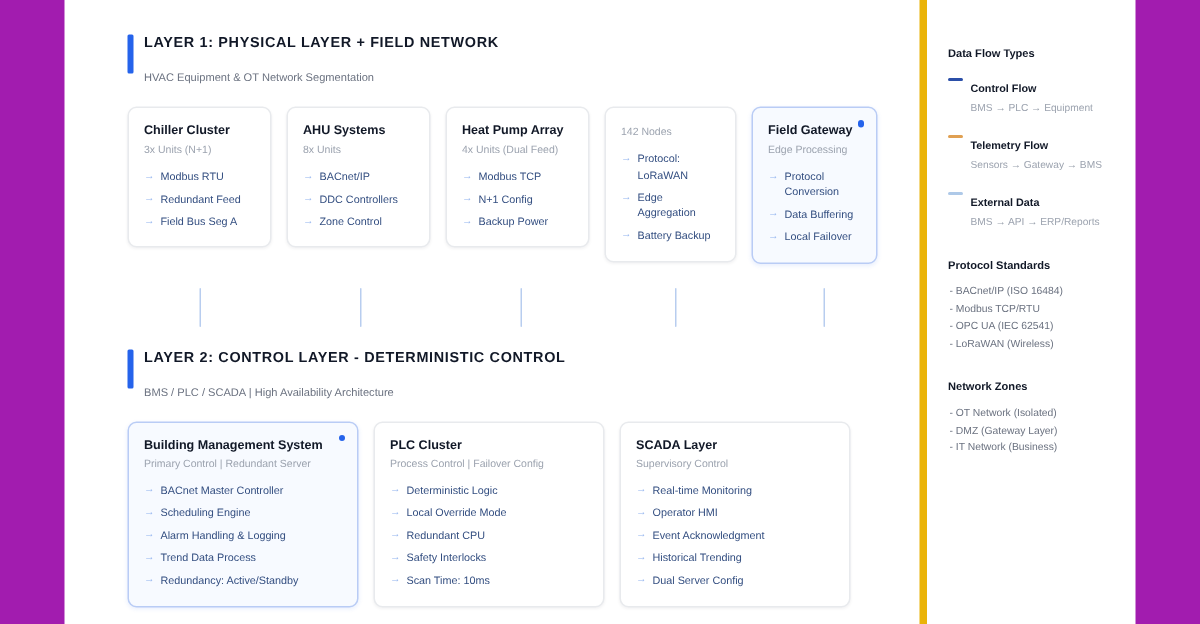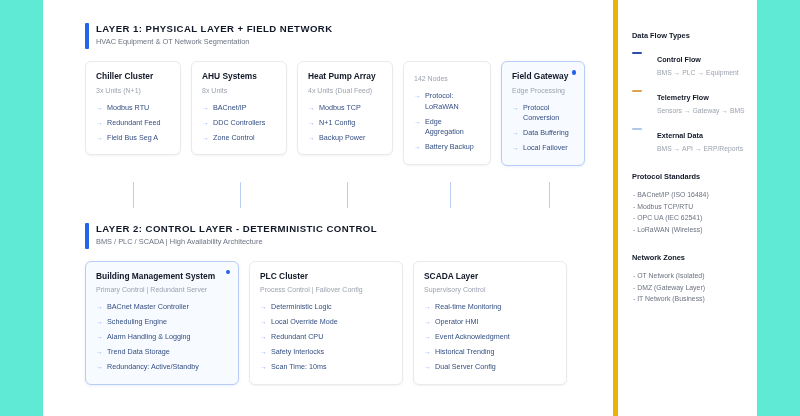--- a/index.html
+++ b/index.html
@@ -9,21 +9,21 @@
     height: 416px;
     overflow: hidden;
     background: #0a0a0a;
     font-family: "Liberation Sans", sans-serif;
   }
 
   #screen {
     position: relative;
     width: 800px;
     height: 416px;
-    background: #5eead4;
+    background: #a21caf;
   }
 
   
   #page {
     position: absolute;
     left: 43px;
     top: 0;
     width: 714px;
     height: 416px;
     background: #ffffff;
@@ -56,21 +56,21 @@
     font-size: 9.6px;
     font-weight: bold;
     letter-spacing: 0.45px;
     color: #111827;
     line-height: 13px;
   }
   .layer-sub {
     font-size: 7.4px;
     color: #6b7280;
     line-height: 12px;
-    margin-top: 1px;
+    margin-top: 11px;
   }
 
   .row {
     display: flex;
     gap: 10px;
     align-items: flex-start;
   }
 
   .card {
     position: relative;
@@ -165,21 +165,21 @@
     font-weight: bold;
     color: #111827;
     margin-bottom: 7px;
     line-height: 11px;
   }
   .side-h.spaced { margin-top: 17px; }
 
   .flow {
     display: flex;
     align-items: flex-start;
-    gap: 15px;
+    gap: 5px;
     margin-bottom: 8px;
   }
   .flow-swatch {
     flex: 0 0 auto;
     width: 10px;
     height: 2px;
     margin-top: 4px;
     border-radius: 1px;
   }
   .flow-name {
@@ -331,21 +331,21 @@
           <div class="item">
             <span class="item-arrow">→</span>
             <span class="item-label">Scheduling Engine</span>
           </div>
           <div class="item">
             <span class="item-arrow">→</span>
             <span class="item-label">Alarm Handling &amp; Logging</span>
           </div>
           <div class="item">
             <span class="item-arrow">→</span>
-            <span class="item-label">Trend Data Storage</span>
+            <span class="item-label">Trend Data Process</span>
           </div>
           <div class="item">
             <span class="item-arrow">→</span>
             <span class="item-label">Redundancy: Active/Standby</span>
           </div>
         </div>
 
         <div class="card w-plc">
           <div class="card-title">PLC Cluster</div>
           <div class="card-sub">Process Control | Failover Config</div>

